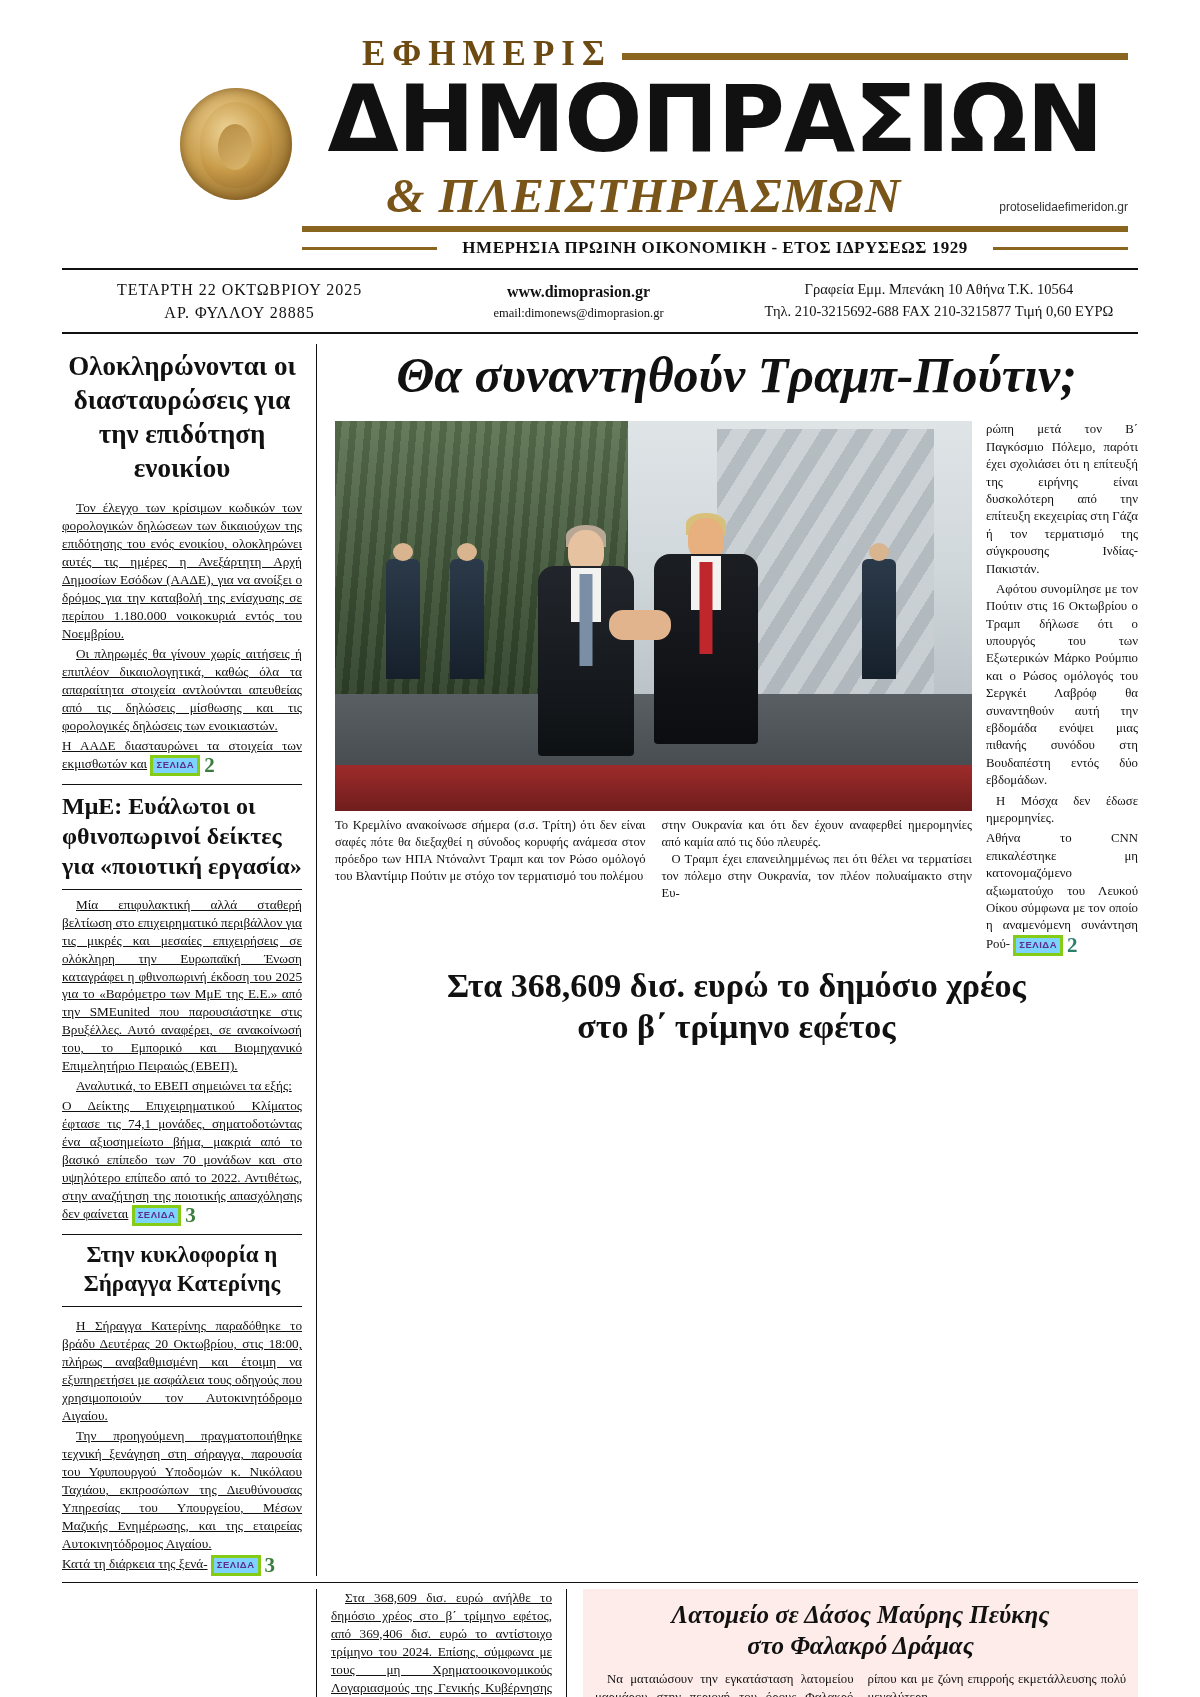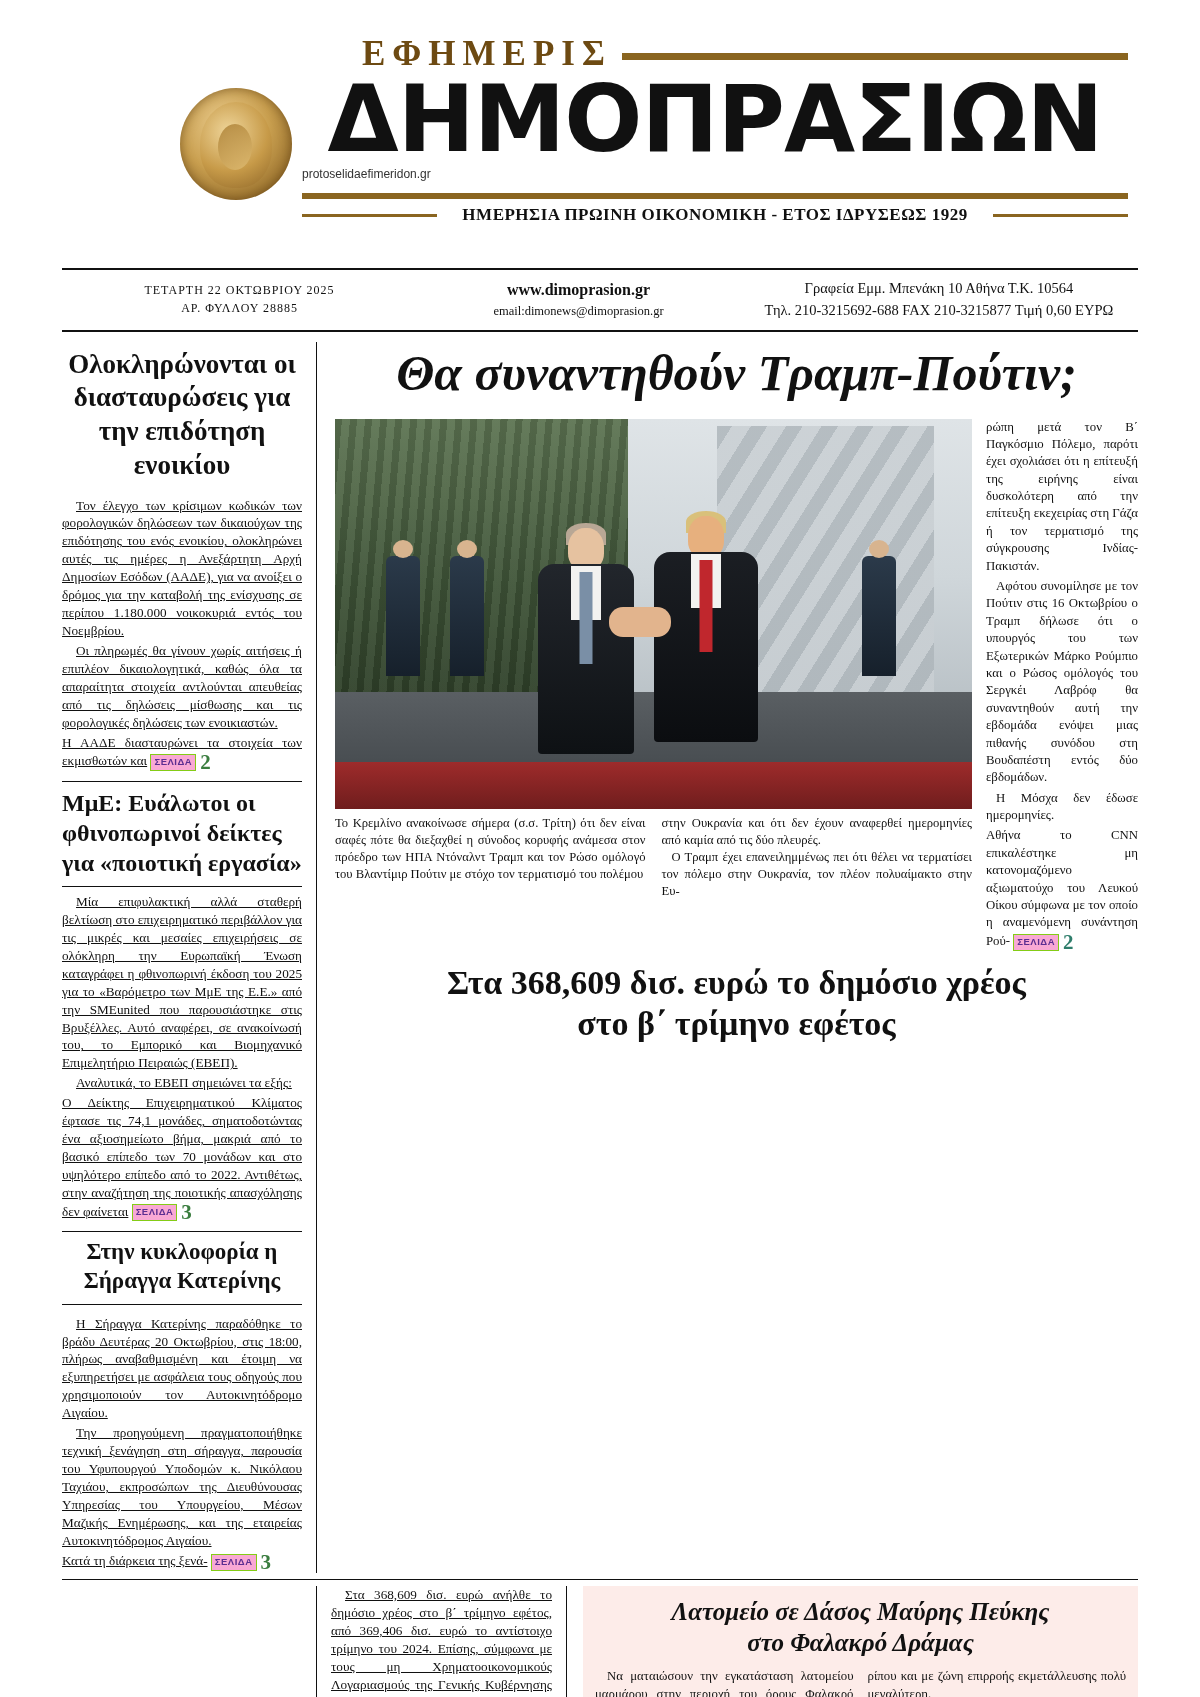--- a/index.html
+++ b/index.html
@@ -61,21 +61,21 @@
     font-family:"Liberation Serif", serif; font-weight:bold; font-size:17px;
     letter-spacing:.5px; white-space:nowrap; color:#111;
   }
 
   
   .infobar {
     border-top:2px solid #111; border-bottom:2px solid #111;
     margin-top:10px; padding:8px 0 8px 0;
     display:flex; align-items:center; font-family:"Liberation Serif", serif;
   }
-  .ib-left { width:33%; text-align:center; font-size:12px; line-height:1.45; letter-spacing:1px;}
+  .ib-left { width:33%; text-align:center; font-size:16px; line-height:1.45; letter-spacing:1px;}
   .ib-mid { width:30%; text-align:center; font-size:14px; line-height:1.5; }
   .ib-mid .url { font-weight:bold; font-size:16px; }
   .ib-mid .mail { font-size:12.5px; }
   .ib-right { width:37%; text-align:center; font-size:14.5px; line-height:1.5; }
 
   
   .top-grid { display:flex; margin-top:10px; }
   .col-left { width:255px; padding-right:14px; border-right:1px solid #111; }
   .col-main { flex:1; padding-left:18px; }
 
@@ -101,21 +101,21 @@
   }
   .subhead2 {
     font-family:"Liberation Serif", serif; font-weight:bold; font-size:23px;
     line-height:1.25; text-align:center; margin:6px 0 8px 0;
   }
 
   .jump {
     display:inline-flex; align-items:center; gap:4px; vertical-align:middle;
   }
   .jump-badge {
-    display:inline-block; background:#f9a8d4; border:1px solid #84cc16;
+    display:inline-block; background:#7dd3fc; border:3px solid #84cc16;
     color:#5b2d91; font-family:"Liberation Sans", sans-serif; font-weight:bold;
     font-size:9.5px; padding:1px 3px; letter-spacing:.5px;
     position:relative;
   }
   .jump-num {
     font-family:"Liberation Serif", serif; font-weight:bold; font-size:21px;
     color:#3a7d3f; line-height:1;
   }
   .jump-num.teal { color:#2e7d6b; }
   .photo {
@@ -195,20 +195,21 @@
 
   <div class="masthead">
     <div class="coin"></div>
     <div class="mh-center">
       <div class="efimeris-row">
         <span class="efimeris">ΕΦΗΜΕΡΙΣ</span>
         <span class="efimeris-rule"></span>
       </div>
       <div class="bigtitle">ΔΗΜΟΠΡΑΣΙΩΝ</div>
       <div class="subtitle-row">
+        <span class="subtitle">&amp; ΠΛΕΙΣΤΗΡΙΑΣΜΩΝ</span>
         <span class="site-small">protoselidaefimeridon.gr</span>
       </div>
       <div class="brown-rule"></div>
       <div class="tagline-row">
         <span class="tagline-rule"></span>
         <span class="tagline">ΗΜΕΡΗΣΙΑ ΠΡΩΙΝΗ ΟΙΚΟΝΟΜΙΚΗ  -  ΕΤΟΣ ΙΔΡΥΣΕΩΣ 1929</span>
         <span class="tagline-rule"></span>
       </div>
     </div>
   </div>

